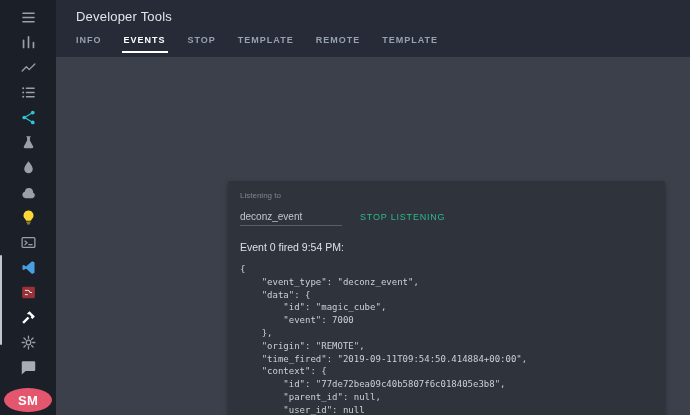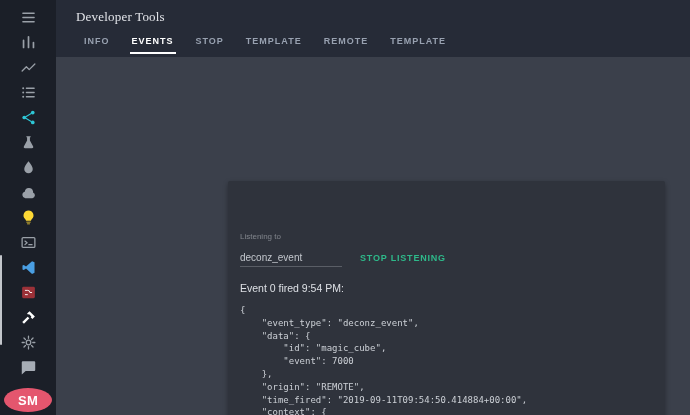--- a/index.html
+++ b/index.html
@@ -36,50 +36,50 @@
     position:absolute;left:0;top:255px;width:2px;height:90px;
     background:#c3c6cb;border-radius:1px;cursor:pointer;
   }
 
   
   .header{
     position:absolute;left:56px;top:0;right:0;height:57px;
     background:#262b37;box-sizing:border-box;
   }
   .app-title{
-    padding:9px 4px 0 20px;font-size:13px;color:#e3e5ea;letter-spacing:.2px;font-family:Liberation Serif, serif;
-  }
-  .tabs{display:flex;padding-left:28px;margin-top:7px;}
+    padding:9px 4px 0 20px;font-size:13px;color:#e3e5ea;letter-spacing:.2px;
+  }
+  .tabs{display:flex;padding-left:20px;margin-top:7px;}
   .tab{
     position:relative;font-size:9px;font-weight:bold;letter-spacing:1px;
     color:#98a1b0;padding:4px 0 8px;margin-right:22px;cursor:pointer;
   }
   .tab.active{color:#ffffff;}
   .tab.active::after{
     content:"";position:absolute;left:-2px;right:-2px;bottom:0;height:2px;background:#ffffff;
   }
 
   
   .main{position:absolute;left:56px;top:57px;right:0;bottom:0;background:#3b404b;}
   .card{
     position:absolute;left:172px;top:124px;width:437px;height:300px;
     background:#2f333c;border-radius:2px;
     box-shadow:0 2px 5px rgba(0,0,0,.35);
     padding:10px 12px;box-sizing:border-box;
   }
-  .listen-label{font-size:8px;color:#82868d;margin-top:41px;}
+  .listen-label{font-size:8px;color:#82868d;}
   .listen-row{display:flex;align-items:flex-end;margin-top:8px;}
   .event-input{
     background:transparent;border:none;border-bottom:1px solid #5a5e66;
     color:#c3c7cd;font-size:10px;width:102px;padding:3px 0;outline:none;
     font-family:"Liberation Sans", sans-serif;border-radius:0;
   }
   .stop-btn{
     margin-left:14px;margin-bottom:2px;
-    color:#2eb98a;font-size:9px;font-weight:bold;letter-spacing:.8px;
+    color:#2eb98a;font-size:9px;font-weight:normal;letter-spacing:.8px;
     background:none;border:none;padding:2px 4px;cursor:pointer;
     font-family:"Liberation Sans", sans-serif;
   }
   .event-header{margin-top:15px;font-size:10.5px;color:#dde0e5;}
   .event-json{
     margin:10px 0 0;
     font-family:"DejaVu Sans Mono", monospace;
     font-size:9px;line-height:12.8px;color:#ccd0d6;white-space:pre;
   }
 </style>

